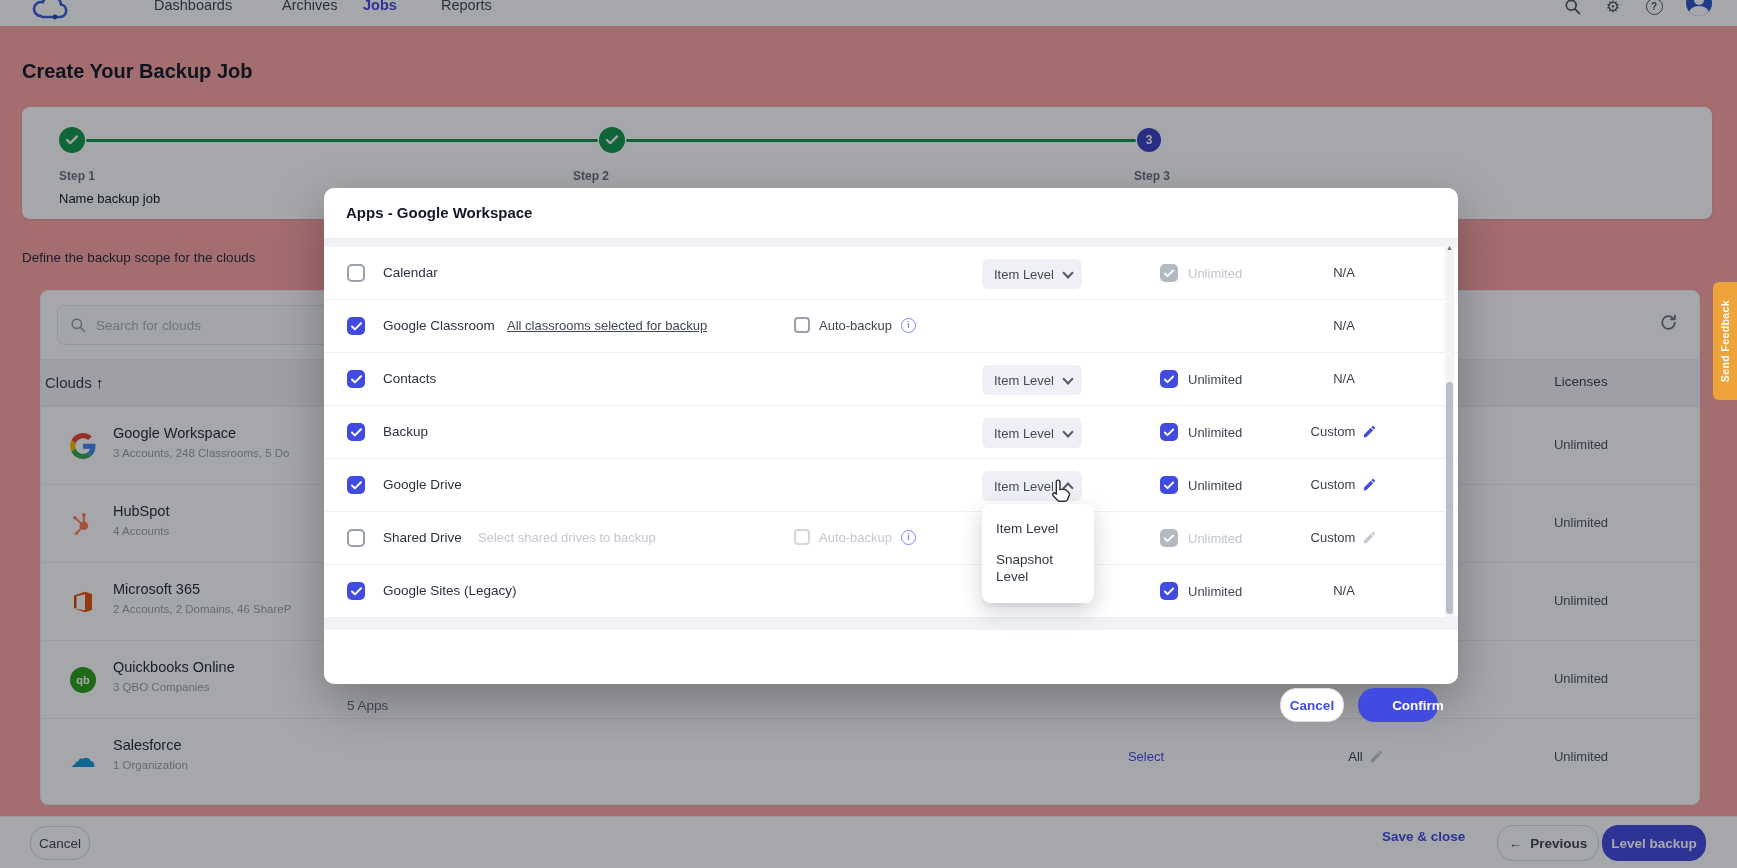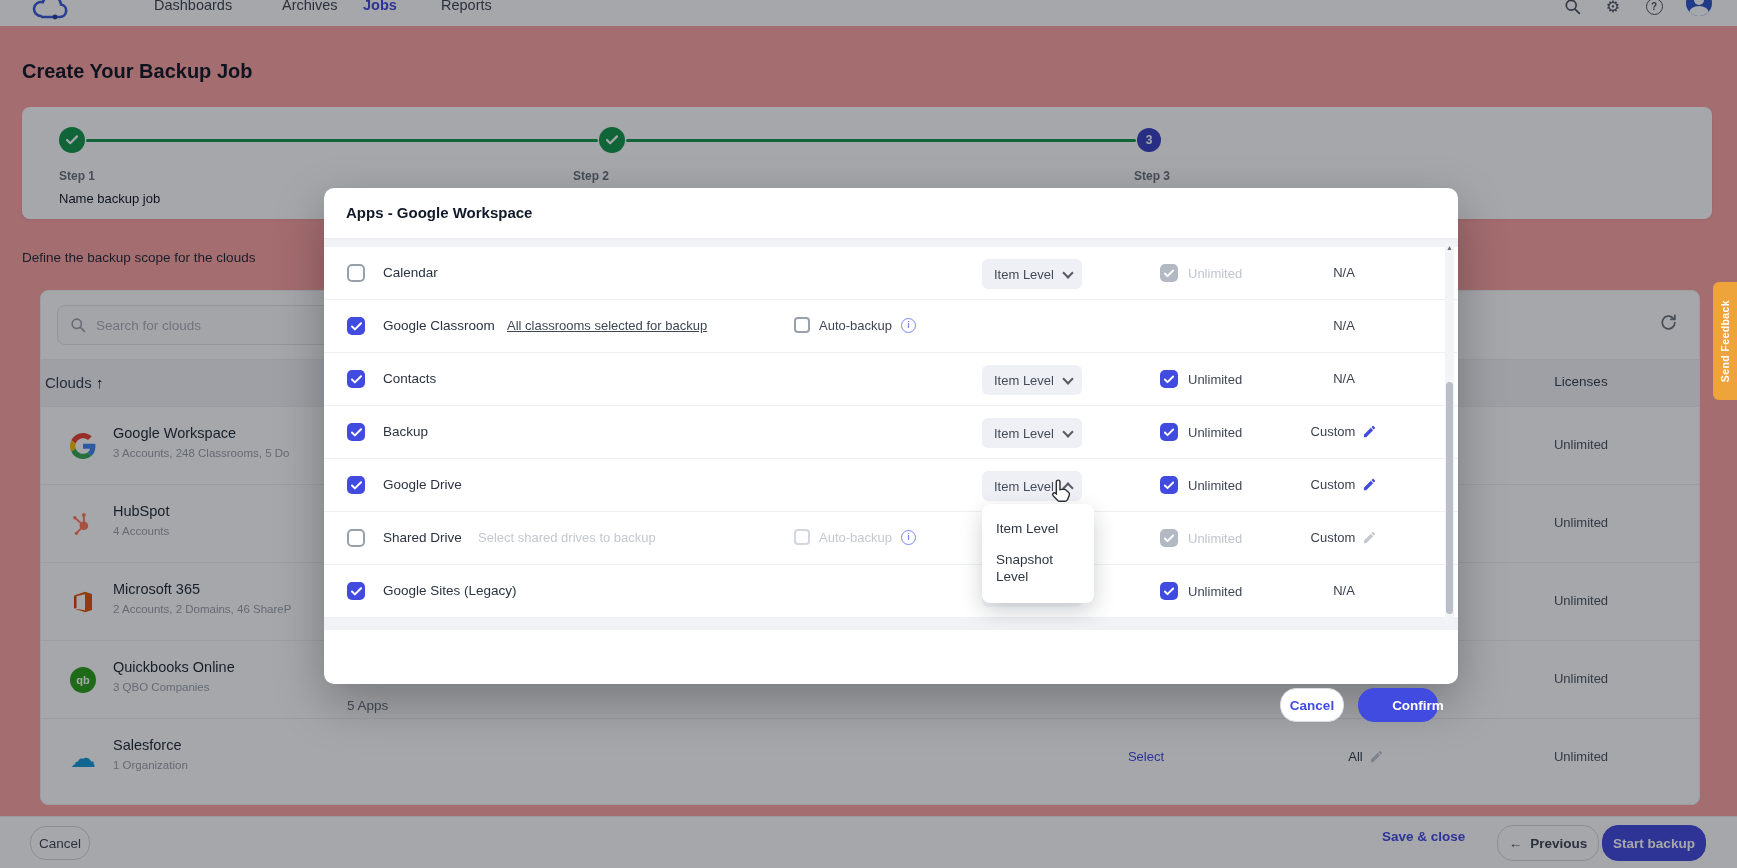--- a/index.html
+++ b/index.html
@@ -266,21 +266,21 @@
     </div>
   </div>
 
   <div class="bottombar">
     <button class="btn outline bb-cancel">Cancel</button>
     <span class="btn ghost bb-save">Save &amp; close</span>
     <button class="btn outline bb-prev">
         <span>←</span>
         <span>Previous</span>
       </button>
-    <button class="btn filled bb-start">Start backup</button>
+    <button class="btn filled bb-start">Level backup</button>
   </div>
 
   <div class="overlay"></div>
 
   <div class="modal">
     <div class="m-title">Apps - Google Workspace</div>
 
     <div class="m-rows">
 
       <div class="mrow">

